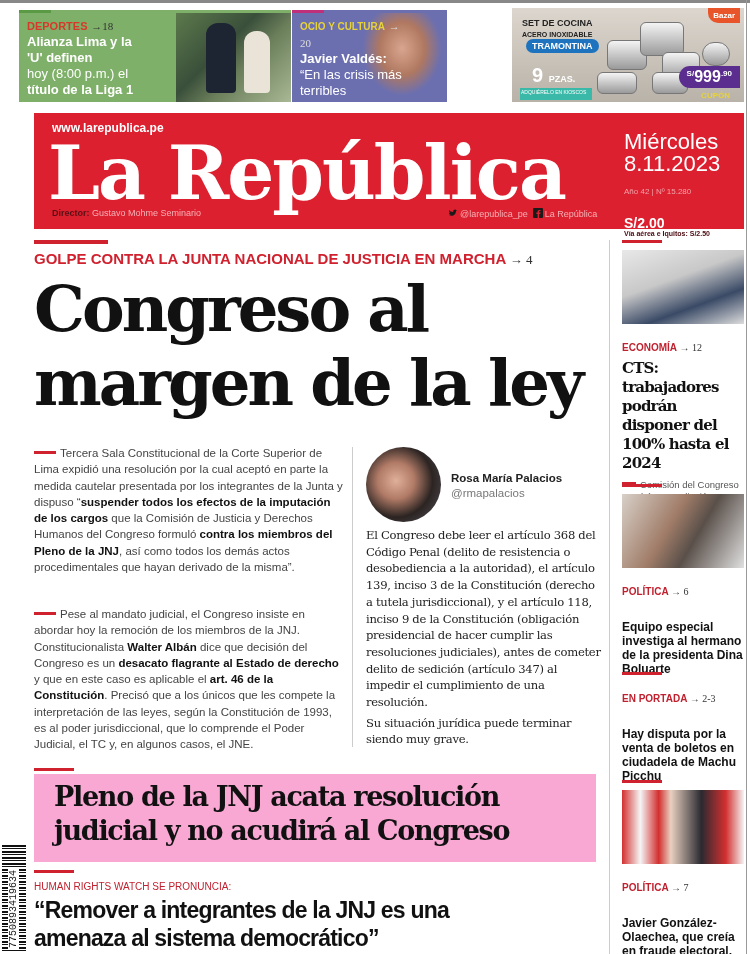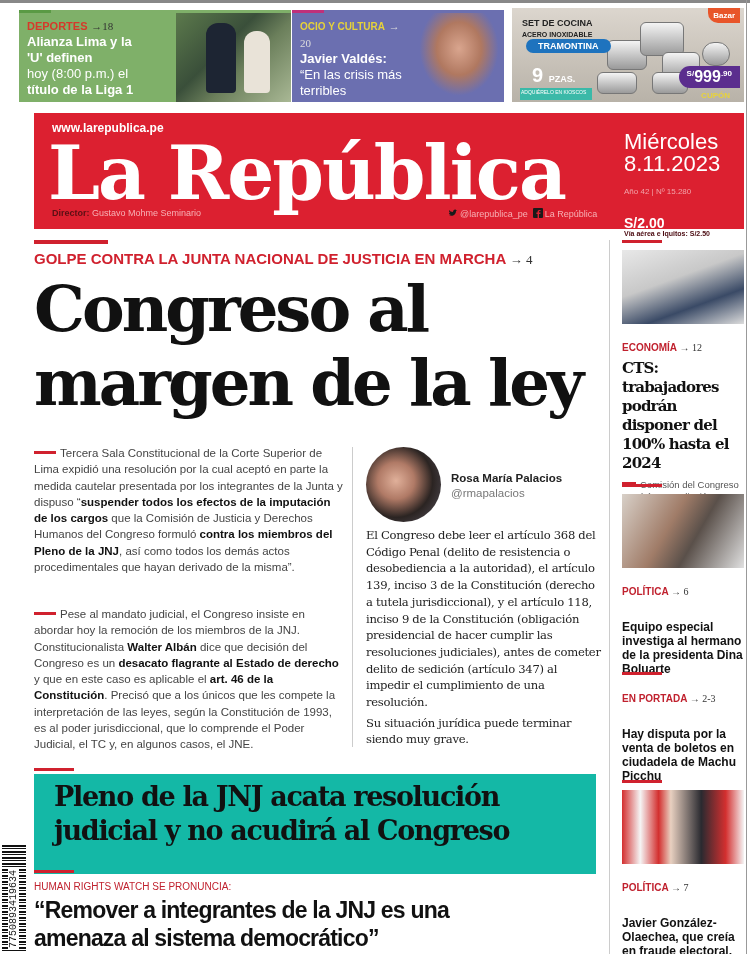--- a/index.html
+++ b/index.html
@@ -10,29 +10,29 @@
 .t1{left:19px;width:272px;background:#7fb069}
 .t1 .tab{background:#5a9a44}
 .t1 .photo{position:absolute;right:0;top:3px;width:115px;height:89px;background:linear-gradient(135deg,#5c7a4c 0%,#3a4f3a 40%,#6b7f5b 60%,#a9b895 100%)}
 .t1 .ply1{position:absolute;left:30px;top:10px;width:30px;height:70px;background:#1d2533;border-radius:12px 12px 4px 4px}
 .t1 .ply2{position:absolute;left:68px;top:18px;width:26px;height:62px;background:#e9e3d8;border-radius:12px 12px 4px 4px}
 .t1 .txt{position:absolute;left:8px;top:8px;width:120px;font-size:13px;line-height:16px;color:#fff}
 .sect{font-weight:bold;font-size:11px}
 .t1 .sect{color:#d6392a}
 .arrow{font-family:"Liberation Serif",serif;font-size:11px;font-weight:normal}
 .t1 .arrow{color:#333}
-.t2{left:292px;width:212px;background:#6b6fb0}
+.t2{left:292px;width:155px;background:#6b6fb0}
 .t2 .tab{background:#c0307a}
 .t2 .photo{position:absolute;right:0;top:3px;width:90px;height:89px;background:radial-gradient(ellipse at 50% 40%,#d9a58e 0%,#b07860 35%,#6b6fb0 62%)}
 .t2 .txt{position:absolute;left:8px;top:8px;width:110px;font-size:13px;line-height:16px;color:#fff}
 .t2 .sect{color:#e6d23a;font-size:10px}
 .t2 .arrow{color:#ddd}
 .t3{left:512px;width:232px;background:linear-gradient(180deg,#dcd6ce,#b8b2a8);top:8px;height:94px}
 .t3 .txt{position:absolute;left:10px;top:10px;font-size:9px;font-weight:bold;color:#222;line-height:11px}
-.t3 .brand{position:absolute;left:14px;top:31px;background:#1e73be;color:#fff;font-size:9px;font-weight:bold;padding:2px 12px;border-radius:8px}
+.t3 .brand{position:absolute;left:14px;top:31px;background:#1e73be;color:#fff;font-size:9px;font-weight:bold;padding:2px 6px;border-radius:8px}
 .t3 .pz{position:absolute;left:20px;top:56px;color:#fff;font-size:20px;font-weight:bold}
 .t3 .pz small{font-size:9px}
 .t3 .foot{position:absolute;left:8px;top:80px;width:72px;height:12px;background:#3bb9a8;font-size:5px;color:#fff;padding:1px}
 .t3 .logo{position:absolute;right:4px;top:0;background:#e8552a;color:#fff;font-size:8px;font-weight:bold;padding:3px 5px;border-radius:0 0 0 10px}
 .t3 .price{position:absolute;right:4px;top:58px;background:#5b2d8e;color:#fff;font-weight:bold;font-size:16px;padding:2px 8px;border-radius:14px 0 0 14px}
 .t3 .price sup{font-size:8px}
 .t3 .code{position:absolute;right:14px;top:83px;color:#e8d33a;font-size:8px;font-weight:bold}
 .pot{position:absolute;background:linear-gradient(180deg,#f4f4f4,#9a9a9a);border-radius:6px;border:1px solid #777}
 .masthead{position:absolute;left:34px;top:113px;width:710px;height:116px;background:#dc2030}
 .mh-url{position:absolute;left:18px;top:8px;color:#fff;font-weight:bold;font-size:12px}
@@ -54,21 +54,21 @@
 .body1,.body2{position:absolute;left:34px;width:310px;font-size:11.5px;line-height:16.3px;color:#444}
 .body1{top:445px}.body2{top:606px}
 .body1 b,.body2 b{color:#111}
 .lead{display:inline-block;width:22px;height:3px;background:#d0212e;vertical-align:3px;margin-right:4px}
 .vline{position:absolute;width:1px;background:#ccc}
 .col-avatar{position:absolute;left:366px;top:447px;width:75px;height:75px;border-radius:50%;background:radial-gradient(circle at 40% 45%,#e0b09a 0%,#b07a66 30%,#2b2422 60%,#5a5560 100%)}
 .col-name{position:absolute;left:451px;top:472px;font-size:11.5px;font-weight:bold;color:#222}
 .col-handle{position:absolute;left:451px;top:487px;font-size:11.5px;color:#777}
 .col-body{position:absolute;left:366px;top:527px;width:236px;font-family:"DejaVu Serif",serif;font-size:11.6px;line-height:16.7px;color:#222;letter-spacing:-0.3px}
 .col-body p+p{margin-top:4px}
-.box{position:absolute;left:34px;top:774px;width:562px;height:100px;background:#14b8a6}
+.box{position:absolute;left:34px;top:774px;width:562px;height:88px;background:#f9a8d4}
 .box-text{position:absolute;left:20px;top:6px;font-family:"DejaVu Serif",serif;font-weight:bold;font-size:27px;line-height:34px;letter-spacing:-1.3px;color:#111}
 .hrw-kicker{position:absolute;left:34px;top:881px;font-size:10px;color:#c0212e}
 .hrw-head{position:absolute;left:34px;top:896px;font-size:23px;font-weight:bold;line-height:28px;letter-spacing:-0.8px;color:#111}
 .barcode{position:absolute;left:2px;top:845px;width:24px;height:106px;background:repeating-linear-gradient(180deg,#111 0 2px,#fff 2px 3px,#111 3px 4px,#fff 4px 6px)}
 .barcode-num{position:absolute;left:8px;top:950px;transform:rotate(-90deg);transform-origin:0 0;font-size:10px;font-family:"Liberation Mono",monospace;white-space:nowrap;background:#fff;padding:0 2px}
 .side{position:absolute;left:622px;width:122px}
 .side .img{width:122px;height:74px;margin-top:7px}
 .side .sec{font-size:10px;font-weight:bold;color:#c0212e;margin-top:18px}
 .side .sec .arrow{color:#333;font-size:10px}
 .side .hs{font-family:"DejaVu Serif",serif;font-weight:bold;font-size:15px;line-height:19px;letter-spacing:-0.8px;margin-top:6px;color:#111}

